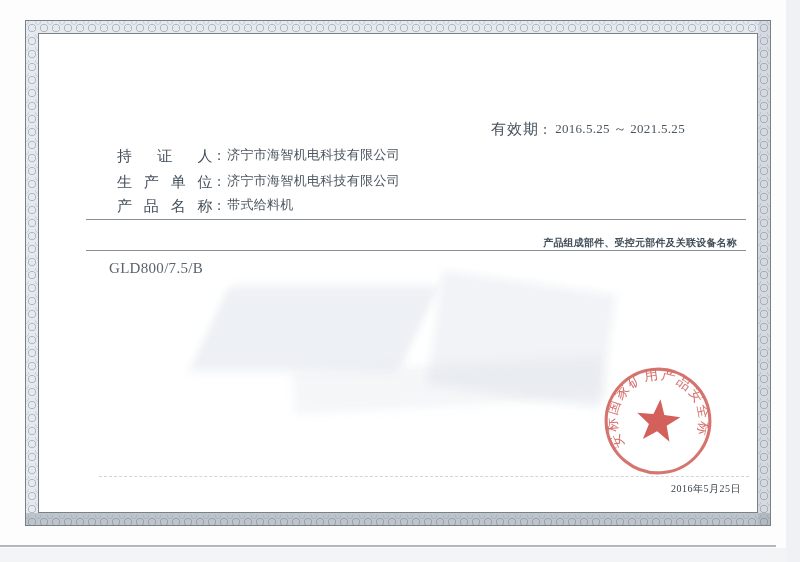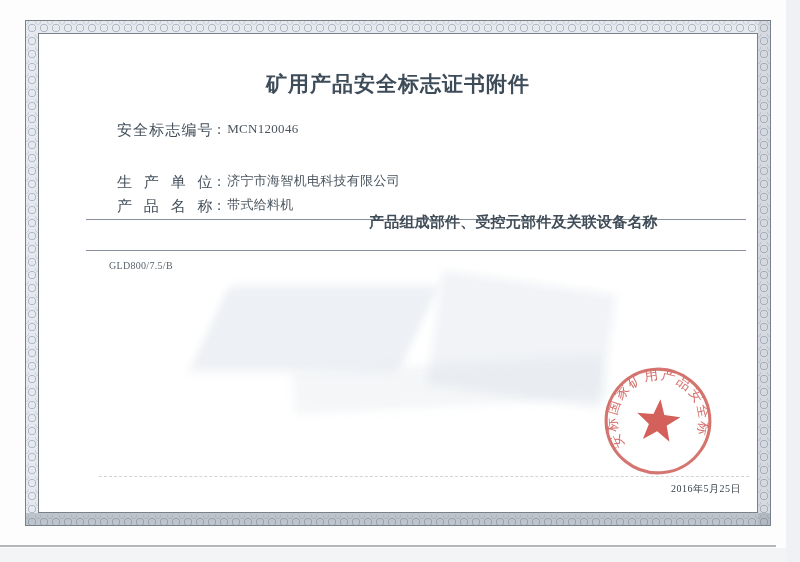--- a/index.html
+++ b/index.html
@@ -52,22 +52,22 @@
 
   .validity{position:absolute;left:452px;top:86px;white-space:nowrap;color:#44505c;}
   .validity .lbl{font-size:15px;letter-spacing:1px;}
   .validity .colon{font-size:15px;margin-left:4px;}
   .validity .val{font-size:13px;margin-left:8px;color:#4b555f;letter-spacing:.3px;vertical-align:1px;}
 
   .tbl-rule{position:absolute;left:47px;width:660px;height:1px;background:#87909a;}
   .rule-top{top:185px;}
   .rule-mid{top:216px;}
   .th-model{position:absolute;left:47px;top:191px;width:140px;text-align:center;font-size:14.5px;color:#45515c;letter-spacing:.5px;}
-  .th-comp{position:absolute;left:330px;top:179px;width:368px;text-align:left;font-size:15px;font-weight:bold;color:#414d58;letter-spacing:.2px;}
-  .td-model{position:absolute;left:70px;top:226px;font-size:10px;color:#59636c;letter-spacing:.3px;}
+  .th-comp{position:absolute;left:330px;top:202px;width:368px;text-align:right;font-size:10px;font-weight:bold;color:#414d58;letter-spacing:.2px;}
+  .td-model{position:absolute;left:70px;top:226px;font-size:15px;color:#59636c;letter-spacing:.3px;}
   .td-desc{
     position:absolute;left:280px;top:220px;width:424px;
     font-size:14px;line-height:16.5px;color:#47515a;letter-spacing:.3px;text-align:justify;
   }
 
   .fold-line{position:absolute;left:60px;top:442px;width:650px;border-top:1px dashed rgba(172,178,186,.55);}
 
   .seal{position:absolute;left:563px;top:331px;width:112px;height:112px;transform:rotate(-6deg);opacity:.88;}
 
   .issue-date{
@@ -83,32 +83,34 @@
   <div class="scan-strip-right"></div>
   <div class="paper-edge-bottom"></div>
 
   <div class="frame">
     <div class="frame-inner">
 
       <div class="ghost g1"></div>
       <div class="ghost g2"></div>
       <div class="ghost g3"></div>
 
-      <div class="title">矿用产品安全标志证书附件</div>
 
-      <div class="field-row row-0">
-        <span class="lbl">安全标志编号</span><span class="colon">:</span><span class="val">MCN120046</span>
+      <div class="field-row row-1">
+        <span class="lbl">持证人</span><span class="colon">:</span><span class="val">济宁市海智机电科技有限公司</span>
       </div>
       <div class="field-row row-3">
         <span class="lbl">产品名称</span><span class="colon">:</span><span class="val">带式给料机</span>
       </div>
       <div class="field-row row-2">
         <span class="lbl">生产单位</span><span class="colon">:</span><span class="val">济宁市海智机电科技有限公司</span>
       </div>
 
+      <div class="validity">
+        <span class="lbl">有效期</span><span class="colon">:</span><span class="val">2016.5.25 ～ 2021.5.25</span>
+      </div>
 
       <div class="tbl-rule rule-top"></div>
       <div class="th-comp">产品组成部件、受控元部件及关联设备名称</div>
       <div class="tbl-rule rule-mid"></div>
       <div class="td-model">GLD800/7.5/B</div>
 
       <div class="fold-line"></div>
 
       <svg class="seal" viewBox="0 0 108 108">
         <circle cx="54" cy="54" r="50" fill="none" stroke="#d0635d" stroke-width="3"></circle>

